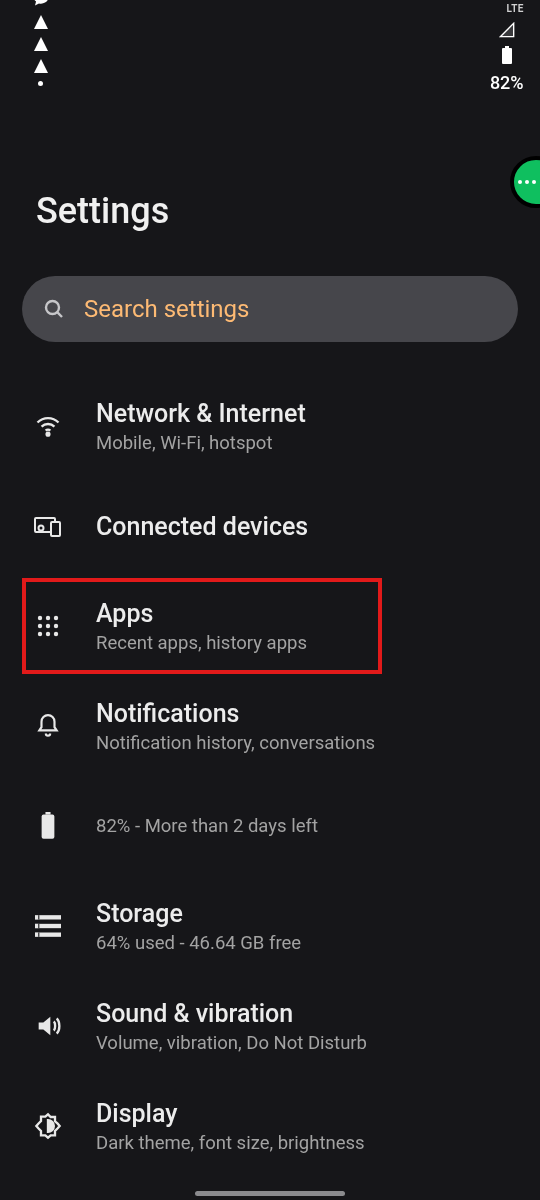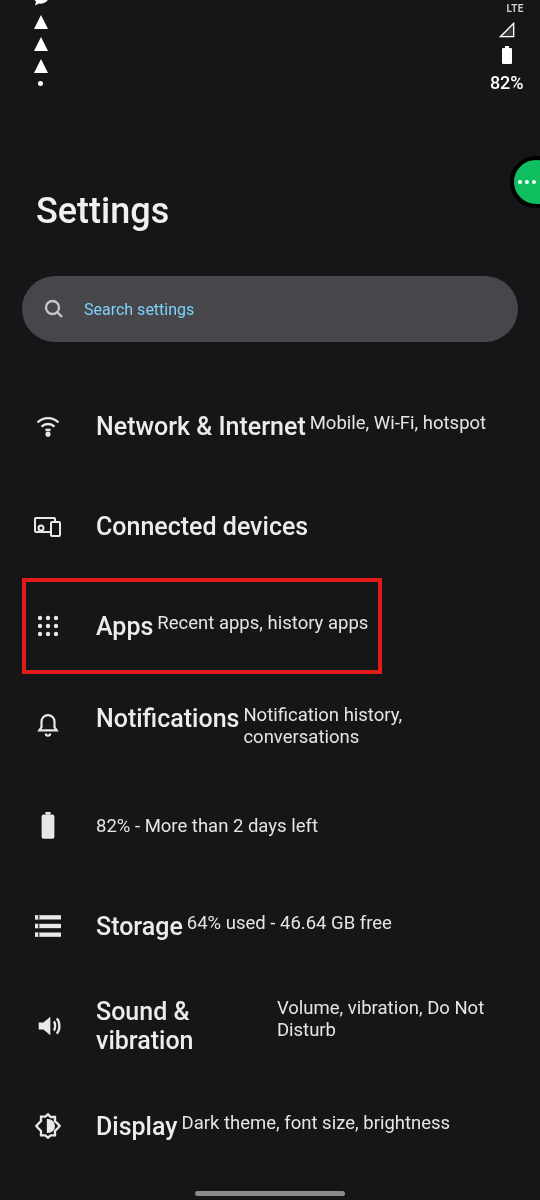--- a/index.html
+++ b/index.html
@@ -63,22 +63,22 @@
     margin: 44px 22px 0 22px;
     height: 66px;
     background: #46464b;
     border-radius: 33px;
     display: flex;
     align-items: center;
     padding: 0 20px;
     gap: 18px;
   }
   .search-bar .placeholder {
-    color: #7dd3fc;
-    font-size: 16px;
+    color: #fdba74;
+    font-size: 24px;
   }
   .settings-list {
     margin-top: 34px;
   }
   .settings-item {
     display: flex;
     align-items: center;
     padding: 16px 20px 16px 28px;
     gap: 28px;
     min-height: 100px;
@@ -86,31 +86,31 @@
   }
   .settings-item .icon-slot {
     width: 40px;
     display: flex;
     align-items: center;
     justify-content: center;
     flex-shrink: 0;
   }
   .settings-item .text-col {
     display: flex;
-    flex-direction: row;
+    flex-direction: column;
     gap: 4px;
   }
   .item-title {
     font-size: 25px;
     font-weight: 500;
     color: #ececec;
   }
   .item-sub {
     font-size: 18.5px;
-    color: #e5e5e5;
+    color: #a3a3a3;
   }
   .highlight-box {
     position: absolute;
     left: 22px;
     right: 158px;
     top: 2px;
     bottom: 2px;
     border: 4px solid #e11a1a;
     pointer-events: none;
   }

